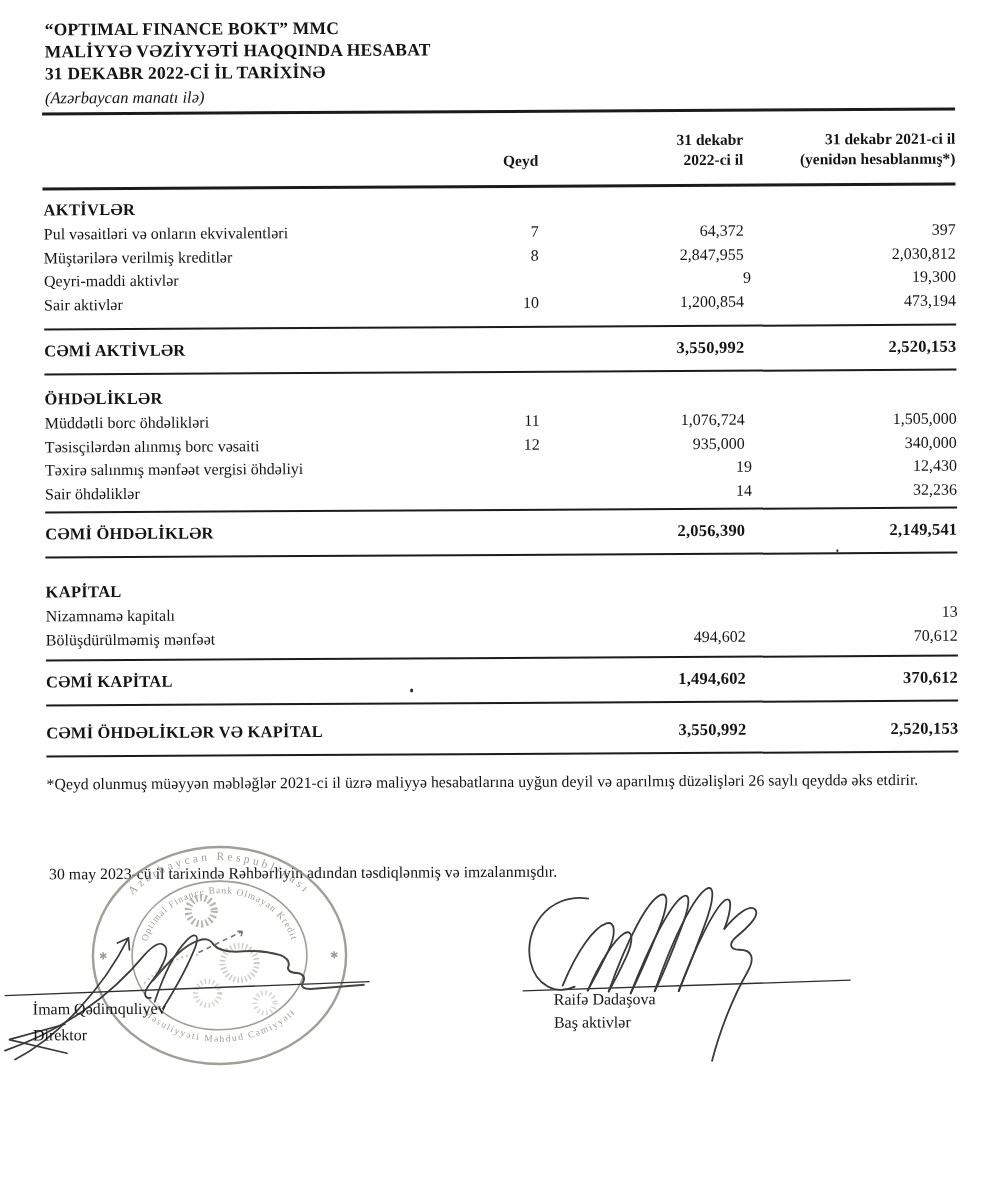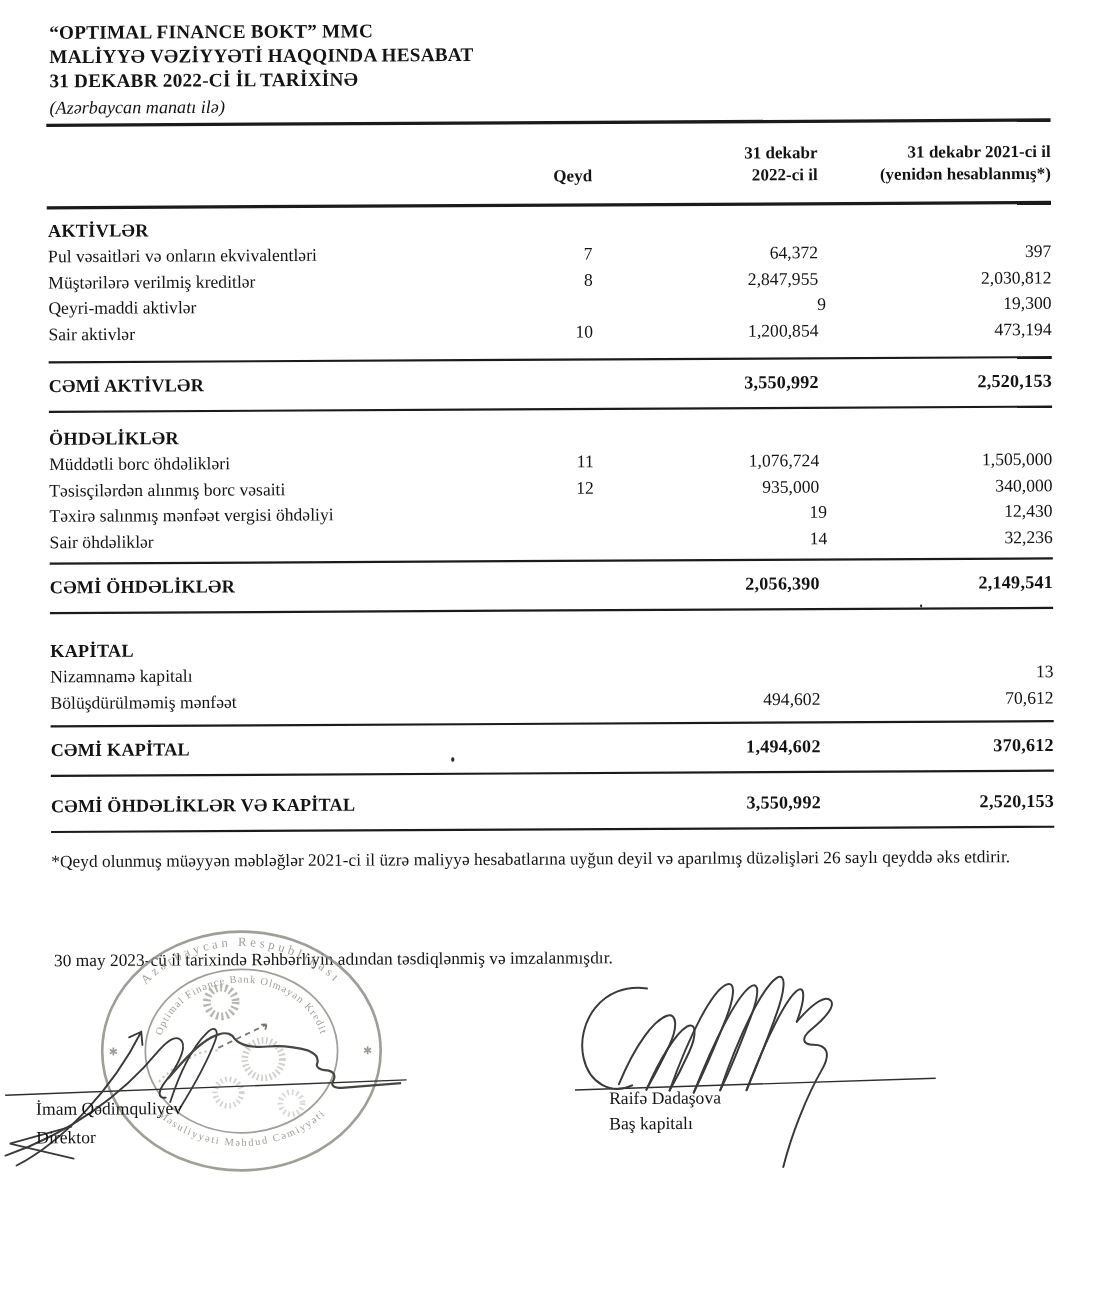--- a/index.html
+++ b/index.html
@@ -253,18 +253,18 @@
       <path d="M 722 930 C 735 915 748 905 753 911 C 758 917 744 930 734 938 C 726 945 727 951 737 951 C 749 951 753 959 745 973 C 731 997 717 1031 709 1062"></path>
     </g>
   </svg>
 
   <div class="sig-name sig-left">
     <div>İmam Qədimquliyev</div>
     <div>Direktor</div>
   </div>
   <div class="sig-name sig-right">
     <div>Raifə Dadaşova</div>
-    <div>Baş kapitalı</div>
+    <div>Baş aktivlər</div>
   </div>
 
   <div class="speck speck1"></div>
   <div class="speck speck2"></div>
 </div>
 
 </body></html>

